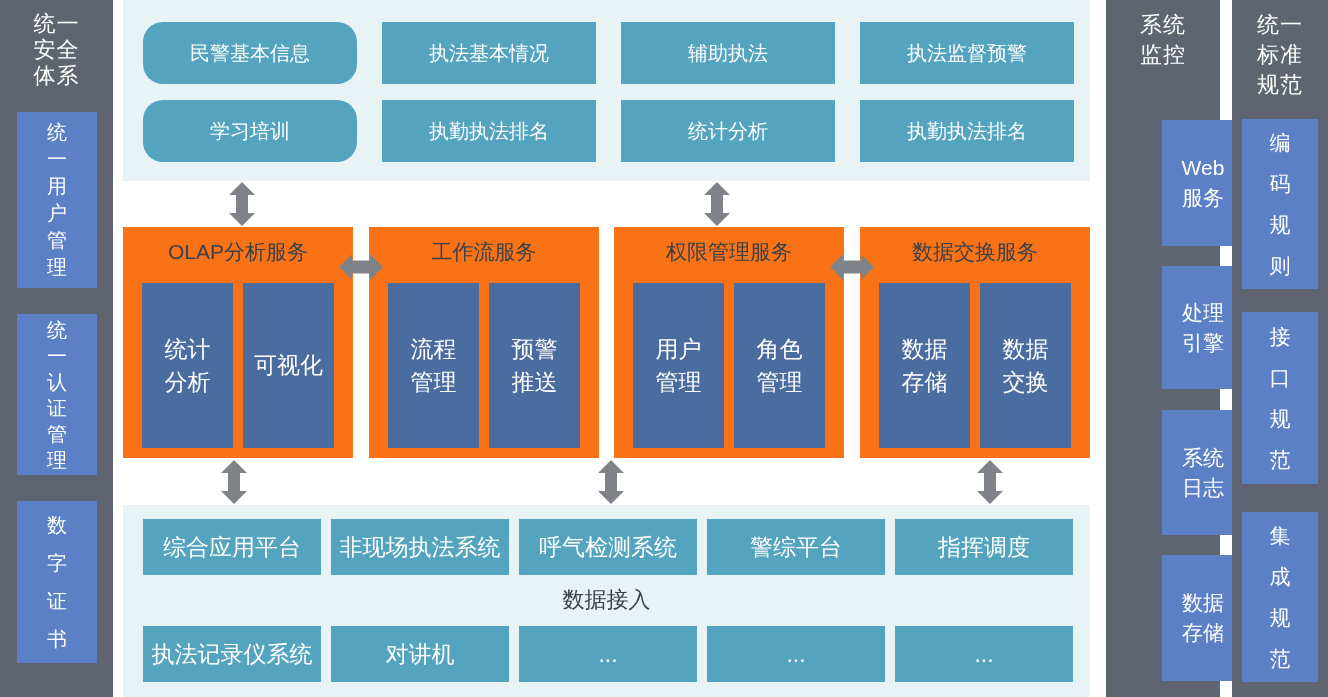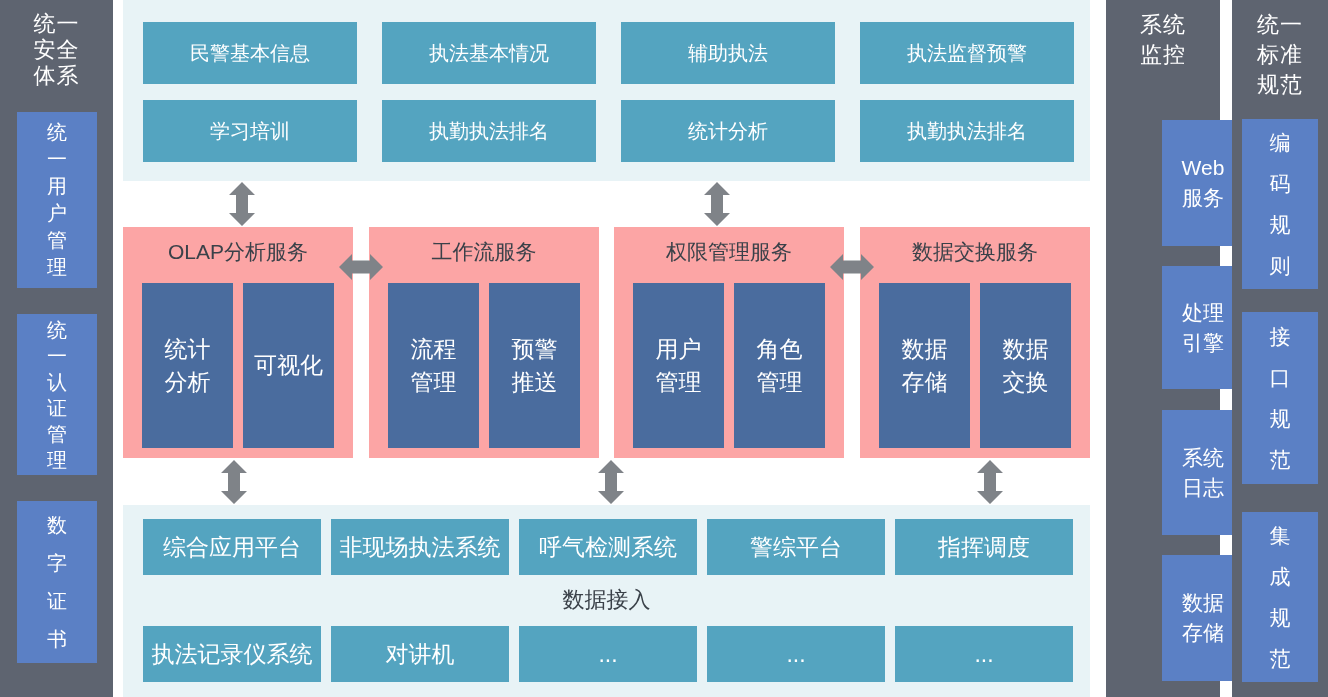--- a/index.html
+++ b/index.html
@@ -39,26 +39,26 @@
     position: absolute; left: 0; top: 0; width: 967px; height: 181px;
     background: #e8f3f6;
   }
   .teal-box {
     position: absolute; background: #54a4c0; color: #fff;
     display: flex; align-items: center; justify-content: center;
     font-size: 20px; text-align: center;
   }
   .top-box { width: 214px; height: 62px; }
   .top-r1 { top: 22px; } .top-r2 { top: 100px; }
-  .tc1 { left: 20px; } .tc2 { left: 259px; } .tc3 { left: 498px; } .tc4 { left: 737px; }
+  .tc1 { left: 20px; border-radius: 20px; } .tc2 { left: 259px; } .tc3 { left: 498px; } .tc4 { left: 737px; }
 
   
   .panel {
     position: absolute; top: 227px; width: 230px; height: 231px;
-    background: #fca5a5;
+    background: #f97316;
   }
   #panel0 { left: 0; } #panel1 { left: 246px; } #panel2 { left: 491px; } #panel3 { left: 737px; }
   .panel-title {
     margin-top: 11px; text-align: center;
     color: #3a4149; font-size: 21px;
   }
   .pbox {
     position: absolute; top: 56px; width: 91px; height: 165px;
     background: #4a6c9e; color: #fff;
     display: flex; align-items: center; justify-content: center;

